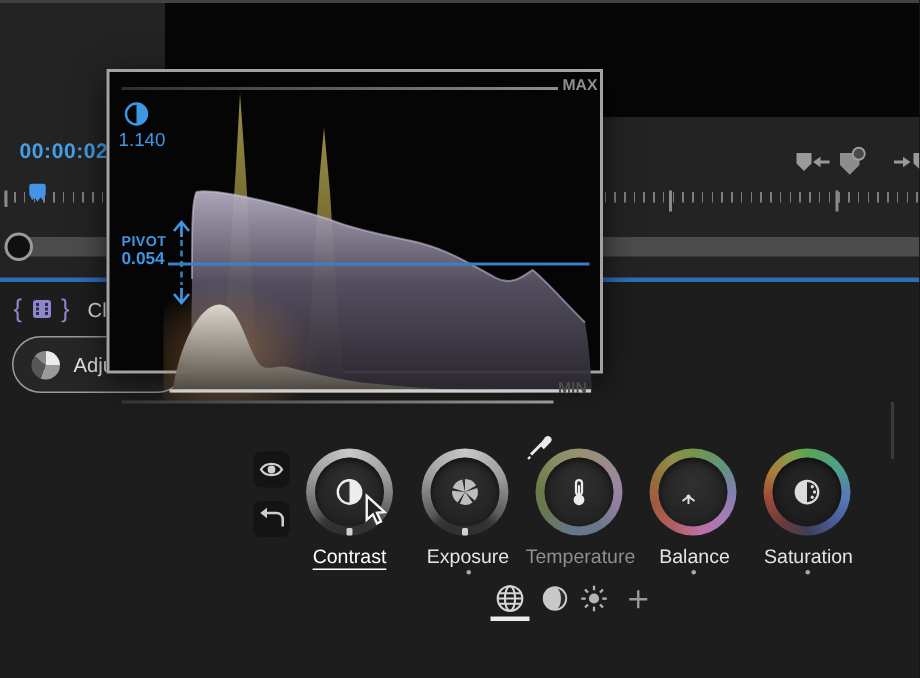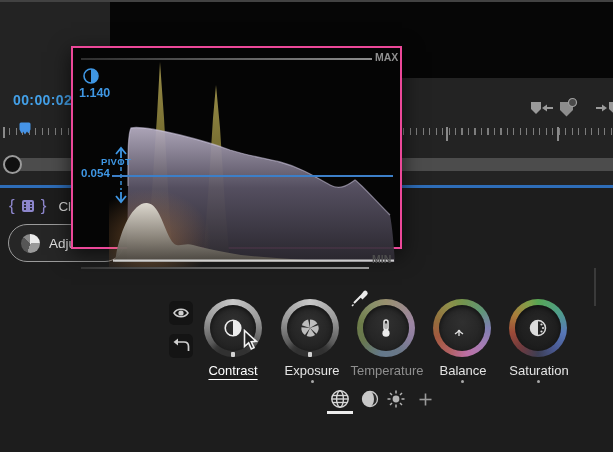--- a/index.html
+++ b/index.html
@@ -54,29 +54,29 @@
 
   .dial-label{top:363px;transform:translateX(-50%);color:#e4e4e4;font-size:13px;white-space:nowrap;text-align:center;}
   .dial-label.dim{color:#8f8f8f;}
   .dial-label.active{text-decoration:underline;text-underline-offset:4px;color:#fff;}
   .mod-dot{width:3px;height:3px;border-radius:50%;background:#a8a8a8;top:380px;}
 
   
   #globe-underline{left:327px;top:411px;width:26px;height:2.5px;background:#ececec;}
 
   
-  #popup{left:71px;top:46px;width:331px;height:203px;background:#050505;border:2px solid #ec4899;border-radius:0;
+  #popup{left:71px;top:46px;width:331px;height:203px;background:#050505;border:2px solid #a3a3a3;border-radius:0;
          box-sizing:border-box;z-index:20;box-shadow:0 6px 20px rgba(0,0,0,.65);}
   #popup .abs{position:absolute;}
   #max-slider{left:8px;top:10px;width:291px;height:2px;background:linear-gradient(to right,#2e2e2e,#8d8d8d);}
   #max-label{left:302px;top:3px;color:#8f8f8f;font-size:10.5px;font-weight:700;}
   #min-slider{left:8px;top:219px;width:288px;height:2px;background:linear-gradient(to right,#333,#999);}
   #min-label{left:299px;top:205px;color:#4d4d4d;font-size:10.5px;font-weight:700;text-align:right;}
-  #contrast-value{left:6px;top:38px;color:#3f97e4;font-size:12.5px;font-weight:700;}
-  #pivot-label{left:8px;top:108px;color:#3f97e4;font-size:9.5px;font-weight:700;letter-spacing:.3px;margin-left:20px;}
+  #contrast-value{left:6px;top:38px;color:#3f97e4;font-size:12.5px;font-weight:400;}
+  #pivot-label{left:8px;top:108px;color:#3f97e4;font-size:9.5px;font-weight:700;letter-spacing:.3px;}
   #pivot-value{left:8px;top:119px;color:#3f97e4;font-size:11.5px;font-weight:700;text-align:right;}
   #pivot-line{left:39px;top:127px;width:281px;height:1.5px;background:#3c7fc8;}
 
   #divider-v{left:594px;top:268px;width:1.5px;height:38px;background:#3a3a3a;}
   #cursor{left:243px;top:329px;z-index:50;}
   #dropper{left:351px;top:288px;z-index:30;}
 </style>
 </head>
 <body>
 

